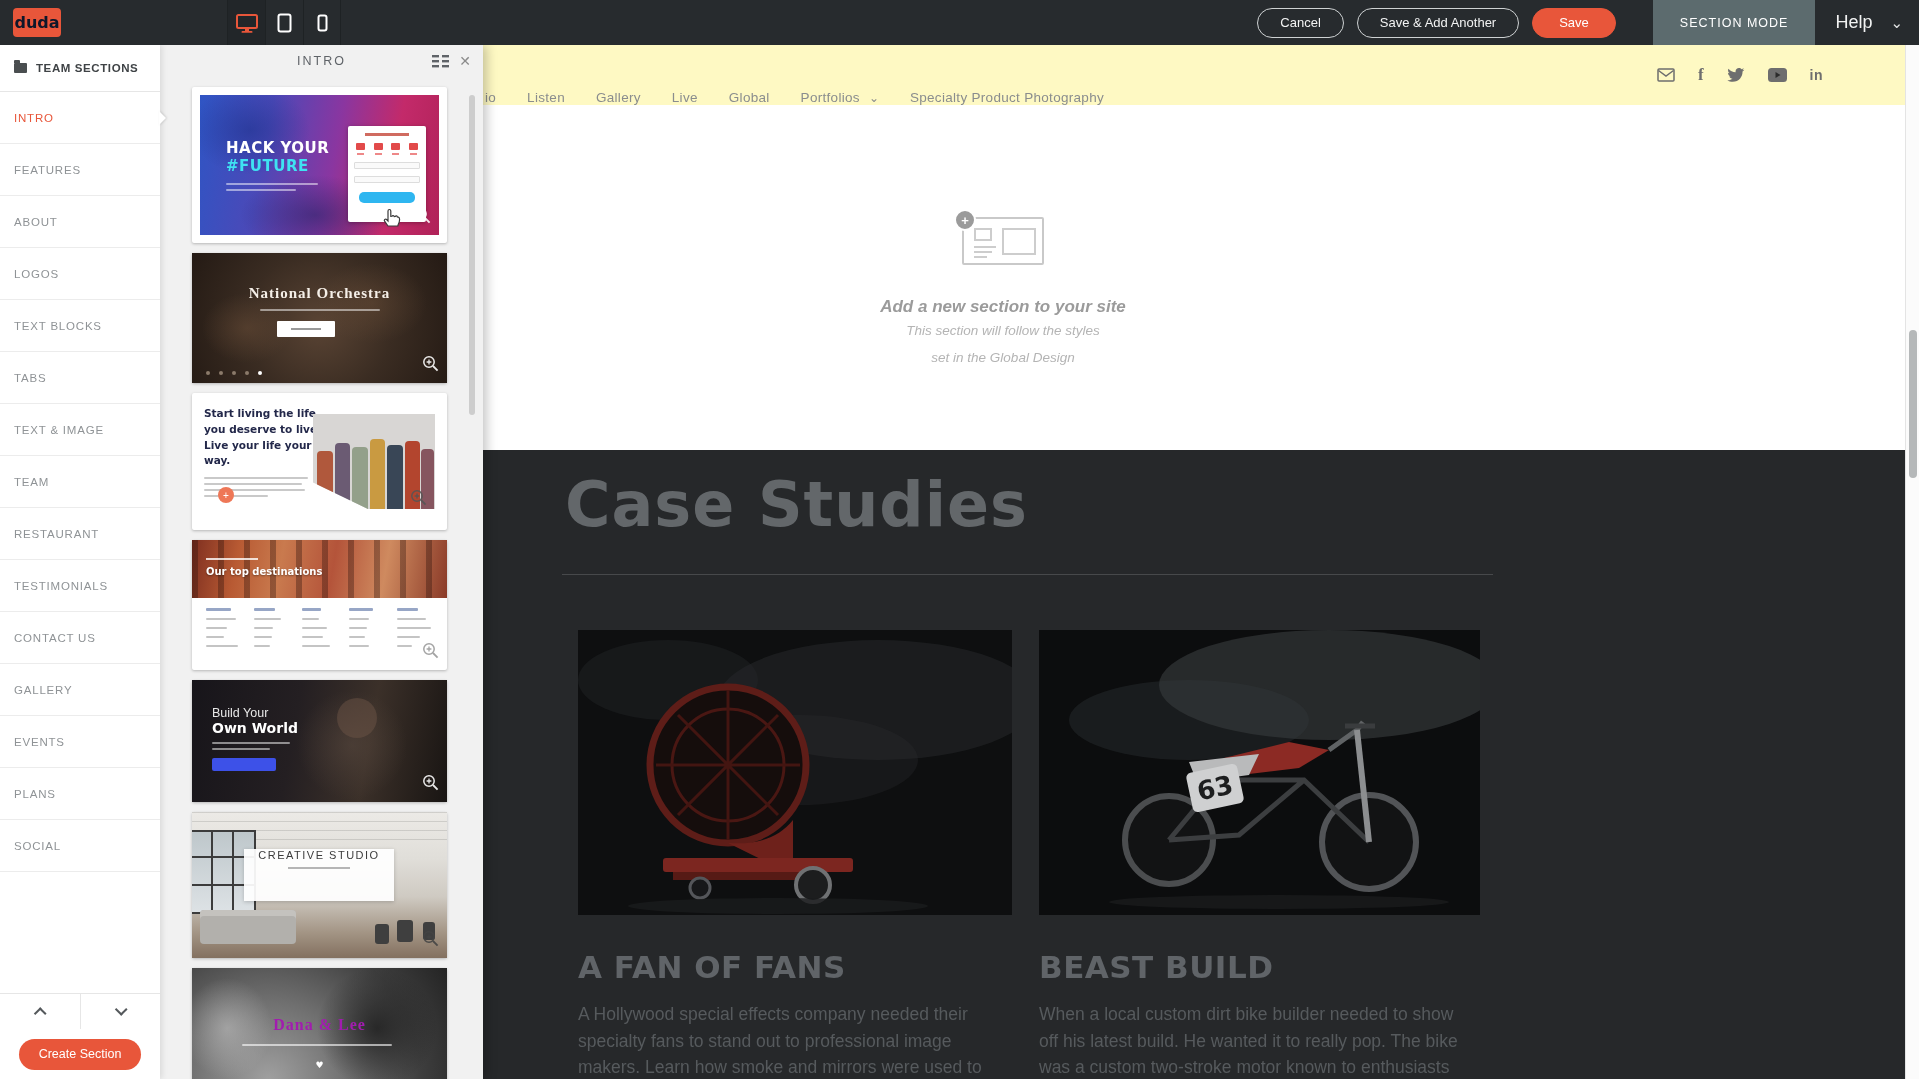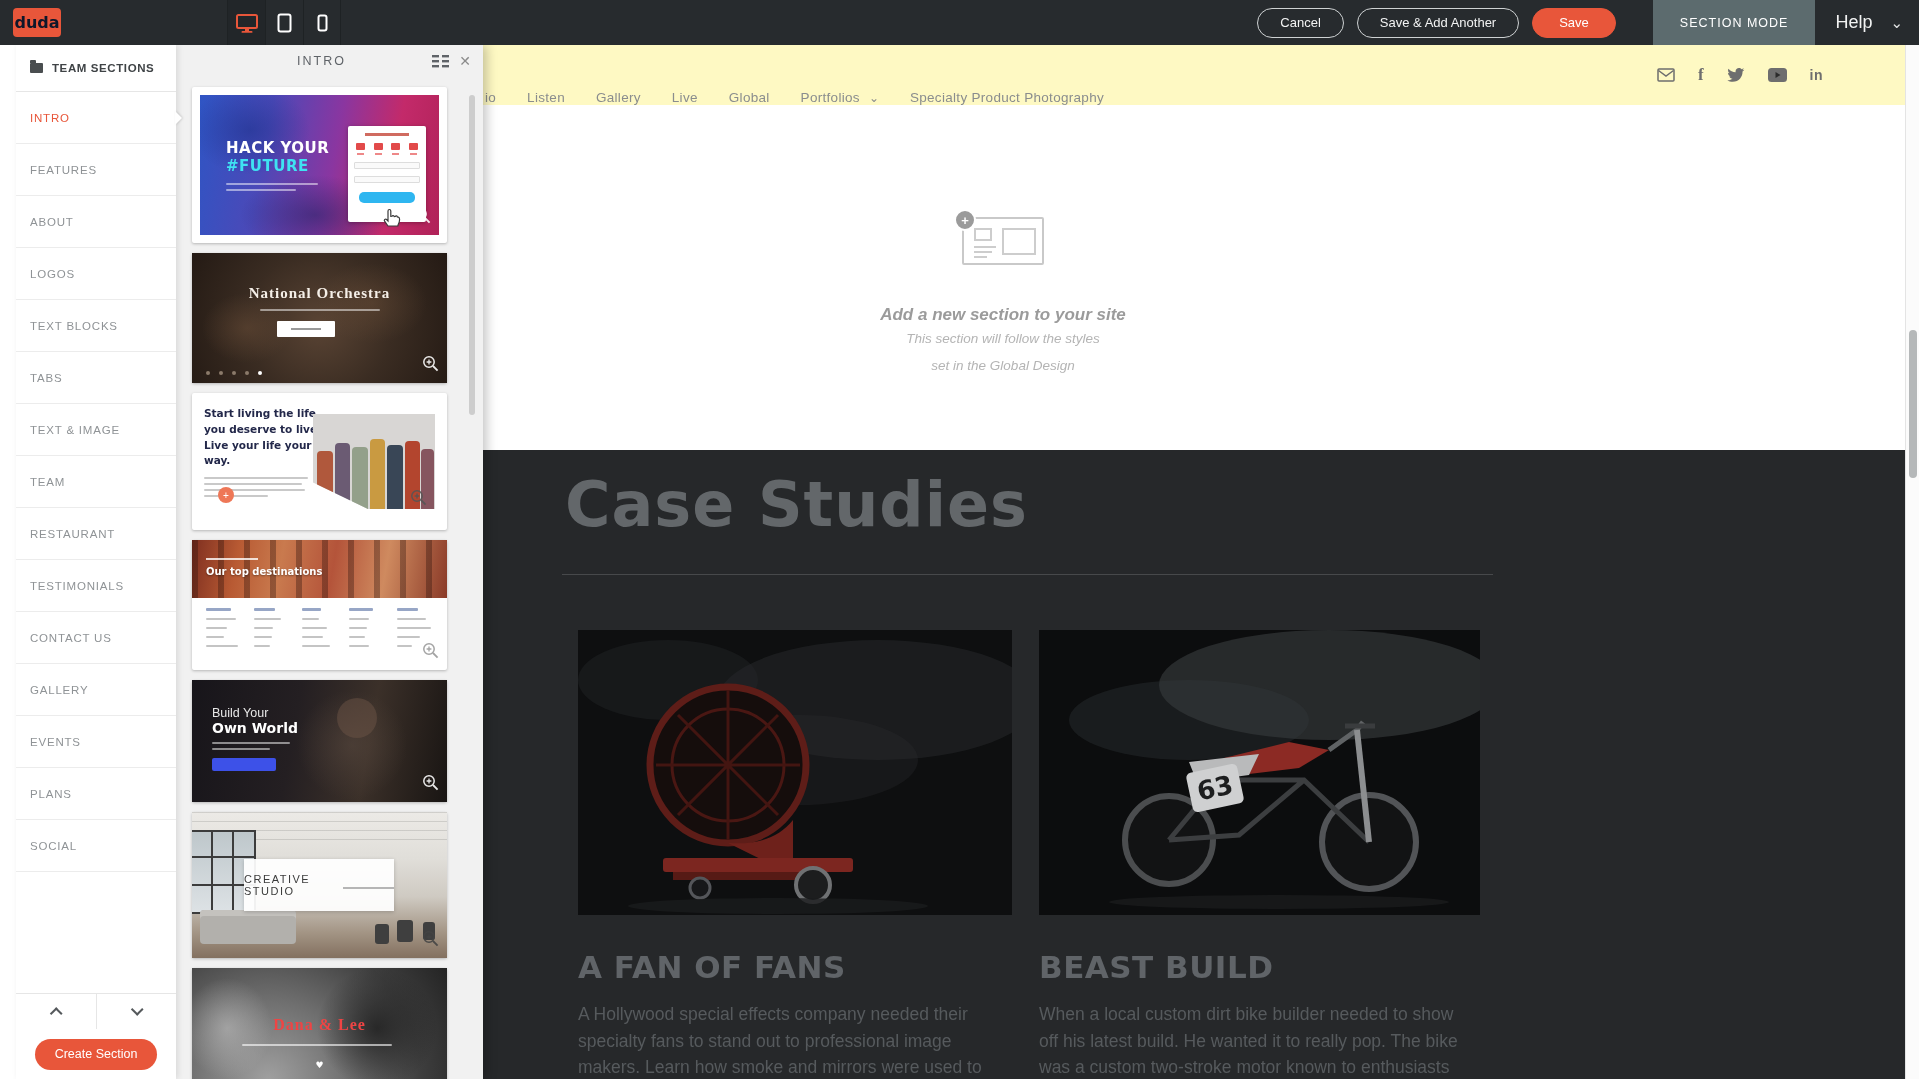--- a/index.html
+++ b/index.html
@@ -15,21 +15,21 @@
   .device-btn:last-child { border-right:1px solid #1e2224; }
   .device-btn.active { background:#222629; }
   .topbar-right { position:absolute; right:0; top:0; height:45px; display:flex; align-items:center; }
   .tb-btn { height:30px; padding:0 22px; border-radius:16px; border:1px solid #ced2d3; background:transparent; color:#f2f3f3; font-size:13px; display:flex; align-items:center; margin-right:13px; cursor:pointer; white-space:nowrap; }
   .tb-btn.primary { background:#e8563a; border-color:#e8563a; color:#fff; padding:0 26px; }
   .mode-block { height:45px; background:#5c6b6e; color:#fff; font-size:12.5px; letter-spacing:1px; display:flex; align-items:center; padding:0 27px; margin-left:24px; }
   .help { color:#f2f3f3; font-size:18px; margin:0 18px 0 20px; }
   .help-chev { color:#e8eaea; font-size:15px; margin-right:16px; line-height:1; }
 
   
-  .sidebar { position:absolute; left:16px; top:45px; width:160px; bottom:0; background:#fff; z-index:30; box-shadow:2px 0 6px rgba(0,0,0,.10); display:flex; flex-direction:column; }
+  .sidebar { position:absolute; left:0; top:45px; width:160px; bottom:0; background:#fff; z-index:30; box-shadow:2px 0 6px rgba(0,0,0,.10); display:flex; flex-direction:column; }
   .sb-header { height:47px; border-bottom:1px solid #e6e6e6; display:flex; align-items:center; padding-left:14px; color:#3f4346; font-size:11.5px; letter-spacing:.6px; font-weight:bold; flex:0 0 auto; }
   .folder-ic { width:13px; height:10px; background:#4a4e50; border-radius:1px; position:relative; margin-right:9px; }
   .folder-ic:before { content:""; position:absolute; top:-3px; left:0; width:6px; height:3px; background:#4a4e50; border-radius:1px 1px 0 0; }
   .sb-item { height:52px; border-bottom:1px solid #ececec; display:flex; align-items:center; padding-left:14px; color:#8f9396; font-size:11.5px; letter-spacing:.8px; cursor:pointer; position:relative; flex:0 0 auto; }
   .sb-item.active { color:#e8563a; }
   .sb-item.active:after { content:""; position:absolute; right:-6px; top:50%; margin-top:-7px; border-left:7px solid #fff; border-top:7px solid transparent; border-bottom:7px solid transparent; filter:drop-shadow(1px 0 1px rgba(0,0,0,.15)); z-index:35; }
   .sb-footer { margin-top:auto; flex:0 0 auto; }
   .sb-pager { height:36px; border-top:1px solid #e6e6e6; display:flex; }
   .pager-cell { flex:1; display:flex; align-items:center; justify-content:center; cursor:pointer; }
   .pager-cell + .pager-cell { border-left:1px solid #e6e6e6; }
@@ -114,30 +114,30 @@
   .t5 .btn { width:64px; height:13px; background:#3d51e8; border-radius:2px; margin-top:8px; }
 
   
   .t6 { height:146px; }
   .t6 .img { background:linear-gradient(180deg,#eceae6 0%,#e0ded9 32%,#cfcac2 58%,#a49686 82%,#83705f 100%); }
   .t6 .ceiling { position:absolute; top:0; left:0; right:0; height:34px; background:repeating-linear-gradient(180deg,rgba(80,80,80,.18) 0 1px,transparent 1px 9px); }
   .t6 .win { position:absolute; left:0; top:18px; width:64px; height:84px; background:linear-gradient(#bec7cb,#dde2e5); border:2px solid #3c3c3c; border-left:none; }
   .t6 .win i { position:absolute; inset:0; background:linear-gradient(90deg,transparent 0 19px,#3c3c3c 19px 21px,transparent 21px 40px,#3c3c3c 40px 42px,transparent 42px),linear-gradient(0deg,transparent 0 26px,#3c3c3c 26px 28px,transparent 28px 54px,#3c3c3c 54px 56px,transparent 56px); }
   .t6 .sofa { position:absolute; left:8px; bottom:14px; width:96px; height:34px; background:#b2b0ac; border-radius:4px; box-shadow:inset 0 6px 0 #c4c2be; }
   .t6 .chair { position:absolute; background:#3f3f3f; }
-  .t6 .card6 { position:absolute; left:52px; top:47px; width:150px; height:52px; background:rgba(255,255,255,.93); box-shadow:0 1px 4px rgba(0,0,0,.2); display:flex; flex-direction:row; align-items:center; }
+  .t6 .card6 { position:absolute; left:52px; top:37px; width:150px; height:52px; background:rgba(255,255,255,.93); box-shadow:0 1px 4px rgba(0,0,0,.2); display:flex; flex-direction:column; align-items:center; }
   .t6 .ct6 { color:#3b3b3b; font-size:11px; letter-spacing:1.5px; }
   .t6 .cb6 { width:62px; height:2px; background:#b5b5b5; margin-top:6px; }
 
   
   .t7 { height:150px; }
   .t7 .img { background:radial-gradient(circle at 30% 75%,#a0a0a0 0%,#6f6f6f 38%,#3e3e3e 72%,#242424 100%); }
   .t7 .blob1 { position:absolute; right:10px; top:0; width:120px; height:120px; background:radial-gradient(closest-side,#1d1d1d,transparent); opacity:.8; }
   .t7 .blob2 { position:absolute; left:-10px; top:10px; width:90px; height:100px; background:radial-gradient(closest-side,#cccccc,transparent); opacity:.5; }
-  .t7 .title { position:absolute; width:100%; top:48px; text-align:center; color:#ef4444; font-family:"Liberation Serif",serif; font-weight:bold; font-size:16px; letter-spacing:1px; }
+  .t7 .title { position:absolute; width:100%; top:48px; text-align:center; color:#a21caf; font-family:"Liberation Serif",serif; font-weight:bold; font-size:16px; letter-spacing:1px; }
   .t7 .sub { position:absolute; left:50px; top:76px; width:150px; opacity:.6; }
   .t7 .heart { position:absolute; width:100%; top:92px; text-align:center; color:#fff; font-size:9px; font-family:"DejaVu Sans",sans-serif; }
 
   
   .canvas { position:absolute; left:483px; top:45px; right:0; bottom:0; background:#fff; z-index:5; overflow:hidden; }
   .site-nav { position:absolute; left:0; right:0; top:0; height:60px; background:#fef9c3; display:flex; align-items:flex-end; }
   .nav-items { display:flex; align-items:center; gap:31px; padding-left:2px; }
   .nav-item { color:#8a8d8e; font-size:13.5px; letter-spacing:.3px; white-space:nowrap; cursor:pointer; }
   .nav-chev { color:#8a8d8e; font-size:12px; margin-left:-22px; }
   .site-social { position:absolute; right:96px; top:0; height:60px; display:flex; align-items:center; gap:23px; }
@@ -146,21 +146,21 @@
   .soc.li { font-weight:bold; font-size:14px; letter-spacing:.5px; }
 
   .site-body { position:absolute; left:0; right:0; top:60px; height:345px; background:#fff; }
   .placeholder { position:absolute; left:520px; top:112px; transform:translateX(-50%); width:320px; text-align:center; }
   .ph-icon { position:relative; width:82px; height:48px; margin:0 auto; border:2px solid #c9c9c9; border-radius:2px; background:#fff; }
   .ph-icon .mini { position:absolute; left:10px; top:9px; width:18px; height:13px; border:2px solid #cdcdcd; }
   .ph-icon .l1,.ph-icon .l2,.ph-icon .l3 { position:absolute; left:10px; height:2px; background:#cdcdcd; }
   .ph-icon .l1 { top:27px; width:22px; } .ph-icon .l2 { top:32px; width:18px; } .ph-icon .l3 { top:37px; width:13px; }
   .ph-icon .big { position:absolute; left:38px; top:9px; width:34px; height:27px; border:2px solid #cdcdcd; }
   .plus-circle { position:absolute; left:-10px; top:-10px; width:22px; height:22px; border-radius:50%; background:#9b9b9b; border:2px solid #fff; color:#fff; font-size:13px; font-weight:bold; display:flex; align-items:center; justify-content:center; line-height:1; }
-  .ph-title { margin-top:40px; color:#9b9b9b; font-weight:bold; font-style:italic; font-size:17px; }
+  .ph-title { margin-top:32px; color:#9b9b9b; font-weight:bold; font-style:italic; font-size:17px; }
   .ph-line { margin-top:7px; color:#b4b4b4; font-style:italic; font-size:13.5px; line-height:1.1; }
   .ph-line + .ph-line { margin-top:12px; }
 
   .case-section { position:absolute; left:0; right:0; top:405px; bottom:-10px; background:#26282a; }
   .case-title { position:absolute; left:82px; top:18px; color:#63676a; font-size:62px; font-weight:bold; font-family:"DejaVu Sans",sans-serif; letter-spacing:1px; }
   .case-hr { position:absolute; left:79px; top:124px; width:931px; border-top:1px solid #47494b; }
   .cards { position:absolute; left:95px; top:180px; display:flex; gap:27px; }
   .case-card { display:flex; flex-direction:column; }
   .case-img { height:285px; background:#0e0f10; position:relative; overflow:hidden; }
   .case-card.c1 .case-img { width:434px; }

